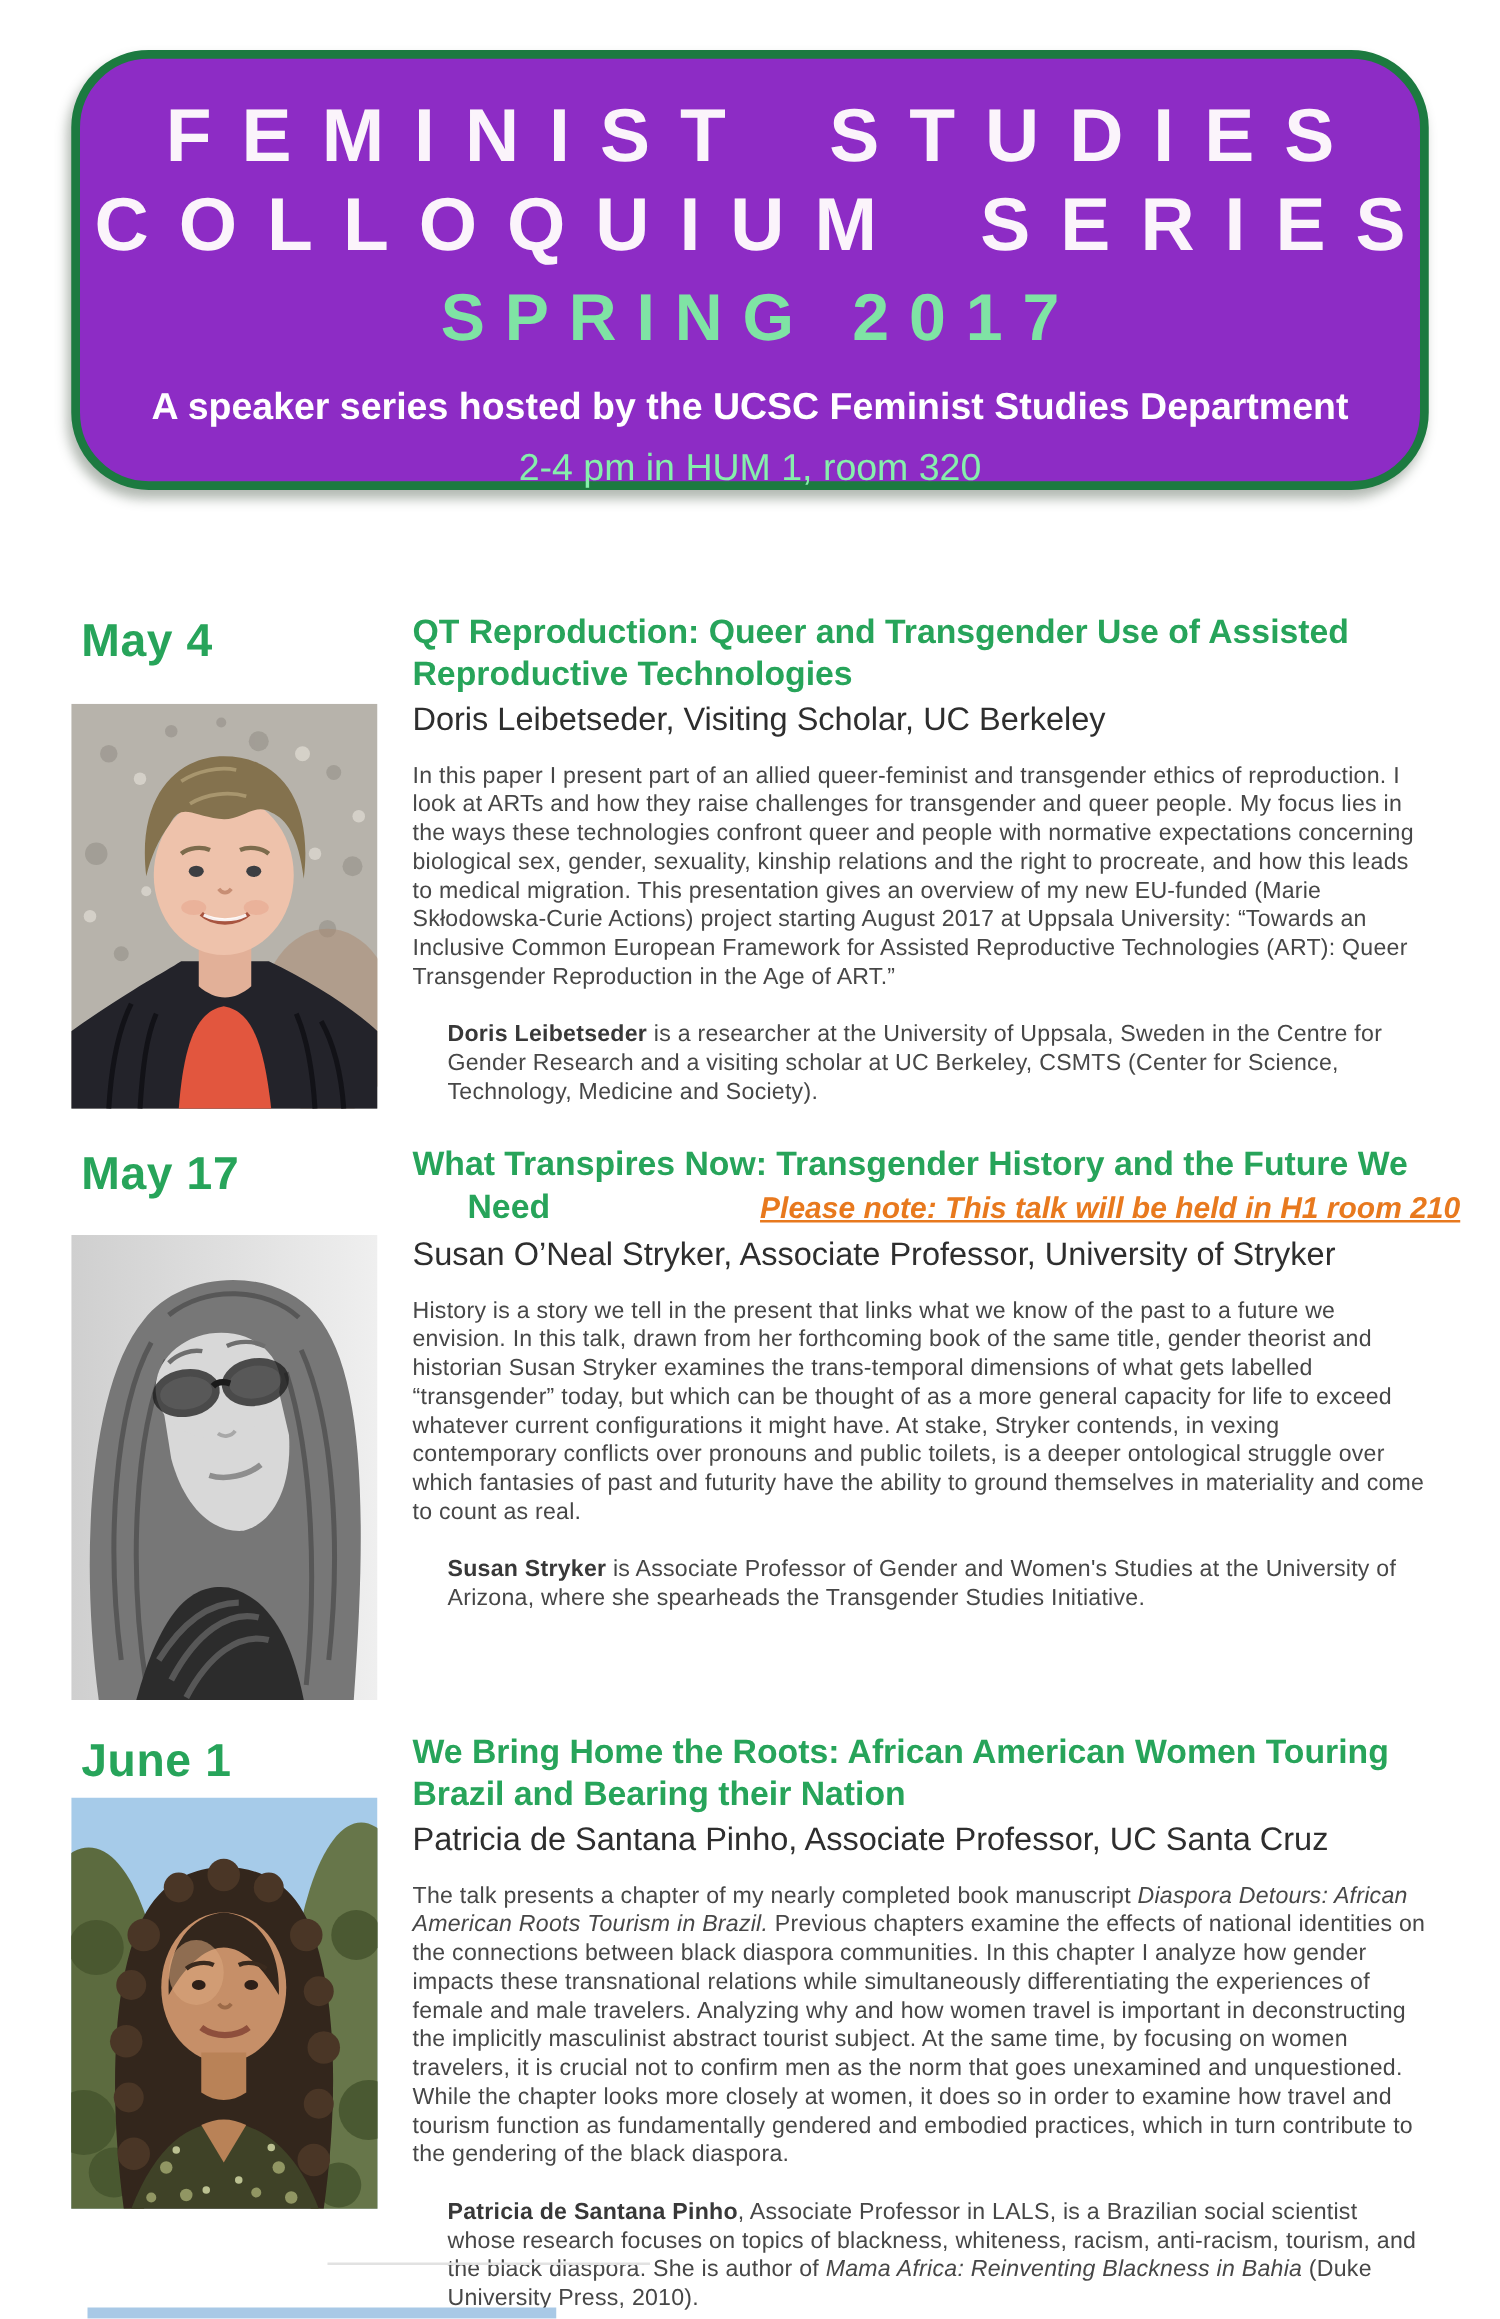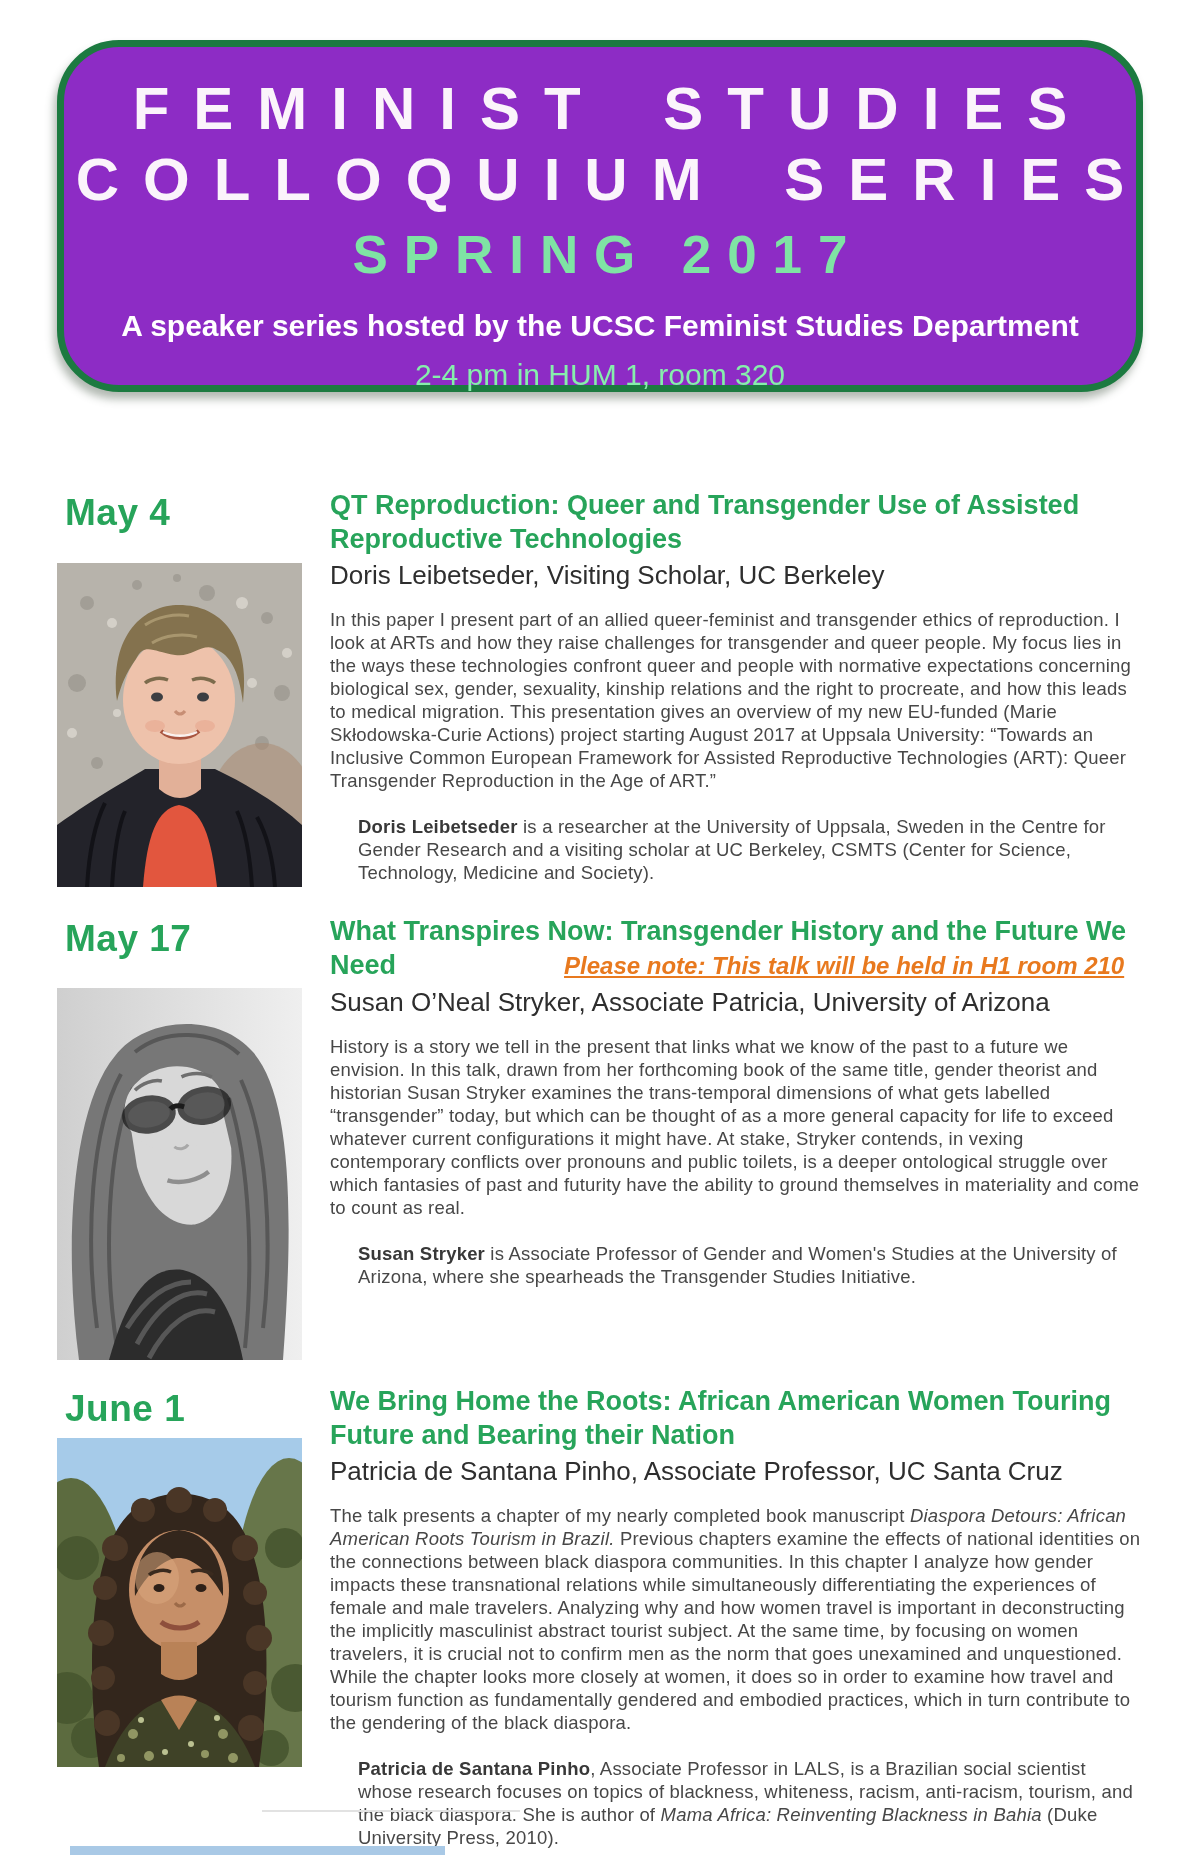--- a/index.html
+++ b/index.html
@@ -20,21 +20,21 @@
   .banner-tag{margin-top:22px;font-size:30px;font-weight:bold;color:#ffffff;line-height:37px;}
   .banner-tag2{margin-top:12px;font-size:30px;font-weight:normal;color:#86efac;line-height:37px;}
 
   
   .event{position:absolute;left:0;width:1200px;}
   .date-label{position:absolute;left:65px;top:4px;font-size:37px;font-weight:bold;
               color:var(--heading-green,#27a45a);letter-spacing:.5px;}
   .photo{position:absolute;left:57px;display:block;}
   .col{position:absolute;left:330px;top:0;width:812px;}
   .event-title{color:var(--heading-green,#27a45a);font-weight:bold;font-size:27px;line-height:34px;}
-  .title-row{display:flex;align-items:baseline;}
+  .title-row{display:flex;align-items:baseline;margin-left:44px;}
   .room-note{color:var(--note-orange,#e8791e);font-size:24px;font-weight:bold;font-style:italic;
              text-decoration:underline;margin-left:168px;white-space:nowrap;}
   .speaker{margin-top:3px;font-size:26px;line-height:32px;color:#2e2e2e;}
   .abstract{margin-top:17px;font-size:18.5px;line-height:23px;color:var(--body-gray,#474747);
             letter-spacing:.2px;}
   .bio{margin-top:23px;font-size:18.5px;line-height:23px;color:var(--body-gray,#474747);
        letter-spacing:.2px;margin-left:28px;}
   .seg-bold{font-weight:bold;color:#383838;}
   .seg-italic{font-style:italic;}
 
@@ -167,21 +167,21 @@
     </svg>
 
     <div class="col">
       <div class="event-title">
         <div>What Transpires Now: Transgender History and the Future We</div>
         <div class="title-row">
           <span>Need</span>
           <span class="room-note">Please note: This talk will be held in H1 room 210</span>
         </div>
       </div>
-      <div class="speaker">Susan O’Neal Stryker, Associate Patricia, University of Arizona</div>
+      <div class="speaker">Susan O’Neal Stryker, Associate Professor, University of Stryker</div>
       <div class="abstract"><span>History is a story we tell in the present that links what we know of the past to a future we envision. In this talk, drawn from her forthcoming book of the same title, gender theorist and historian Susan Stryker examines the trans-temporal dimensions of what gets labelled “transgender” today, but which can be thought of as a more general capacity for life to exceed whatever current configurations it might have.  At stake, Stryker contends, in vexing contemporary conflicts over pronouns and public toilets, is a deeper ontological struggle over which fantasies of past and futurity have the ability to ground themselves in materiality and come to count as real.</span></div>
       <div class="bio"><span class="seg-bold">Susan Stryker</span><span> is Associate Professor of Gender and Women's Studies at the University of Arizona, where she spearheads the Transgender Studies Initiative.</span></div>
     </div>
   </section>
 
   <section class="event" style="top:1384px;">
     <div class="date-label">June 1</div>
 
     <svg class="photo" style="top:54px;" width="245" height="329" viewBox="0 0 245 329" role="img">
       <rect width="245" height="329" fill="#a6cbe9"></rect>
@@ -240,21 +240,21 @@
         <circle cx="84" cy="282" r="3"></circle>
           <circle cx="160" cy="280" r="3"></circle>
           <circle cx="108" cy="314" r="3"></circle>
           <circle cx="134" cy="306" r="3"></circle>
       </g>
     </svg>
 
     <div class="col">
       <div class="event-title">
         <div>We Bring Home the Roots: African American Women Touring</div>
-        <div>Future and Bearing their Nation</div>
+        <div>Brazil and Bearing their Nation</div>
       </div>
       <div class="speaker">Patricia de Santana Pinho, Associate Professor, UC Santa Cruz</div>
       <div class="abstract"><span>The talk presents a chapter of my nearly completed book manuscript </span><span class="seg-italic">Diaspora Detours: African American Roots Tourism in Brazil.</span><span> Previous chapters examine the effects of national identities on the connections between black diaspora communities. In this chapter I analyze how gender impacts these transnational relations while simultaneously differentiating the experiences of female and male travelers. Analyzing why and how women travel is important in deconstructing the implicitly masculinist abstract tourist subject. At the same time, by focusing on women travelers, it is crucial not to confirm men as the norm that goes unexamined and unquestioned. While the chapter looks more closely at women, it does so in order to examine how travel and tourism function as fundamentally gendered and embodied practices, which in turn contribute to the gendering of the black diaspora.</span></div>
       <div class="bio"><span class="seg-bold">Patricia de Santana Pinho</span><span>, Associate Professor in LALS, is a Brazilian social scientist whose research focuses on topics of blackness, whiteness, racism, anti-racism, tourism, and the black diaspora. She is author of </span><span class="seg-italic">Mama Africa: Reinventing Blackness in Bahia</span><span> (Duke University Press, 2010).</span></div>
     </div>
   </section>
 
   <div class="faint-rule"></div>
   <div class="footer-strip"></div>
 

